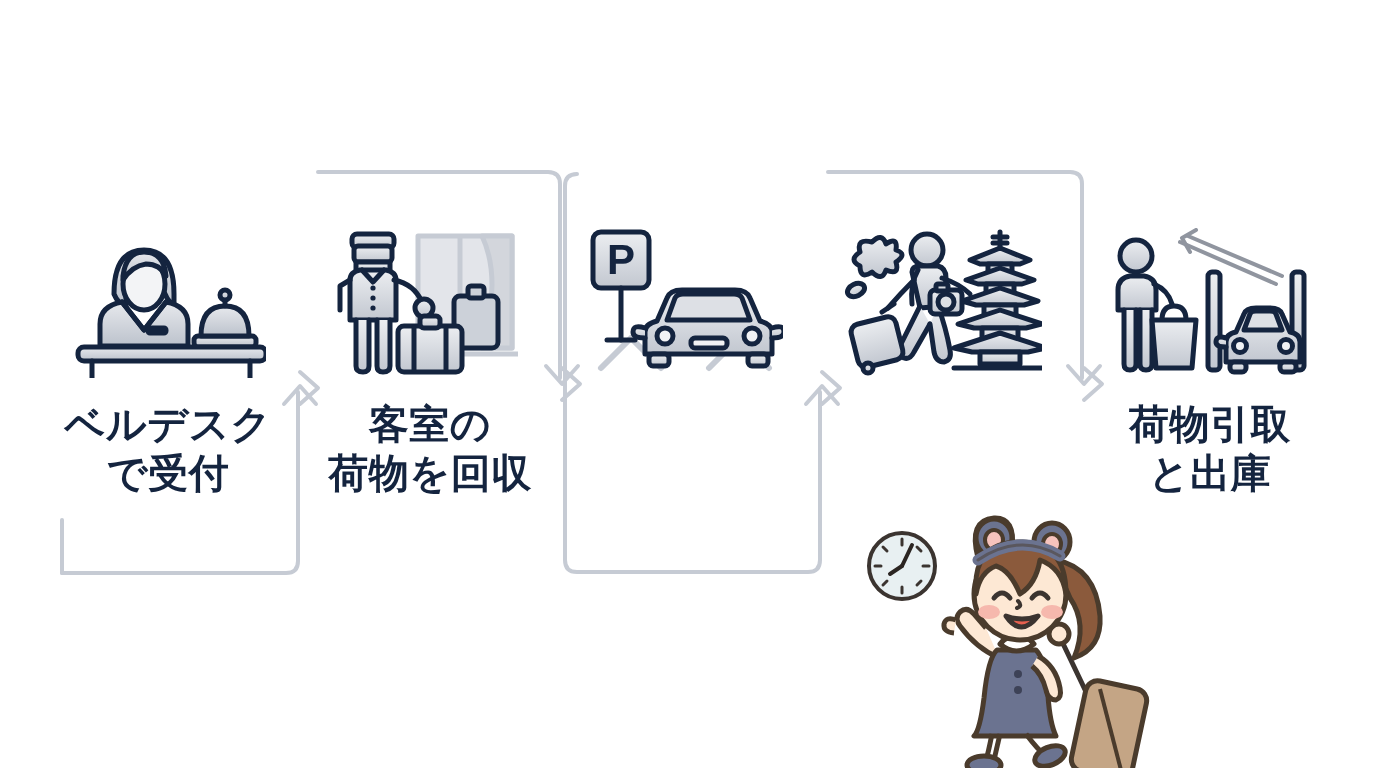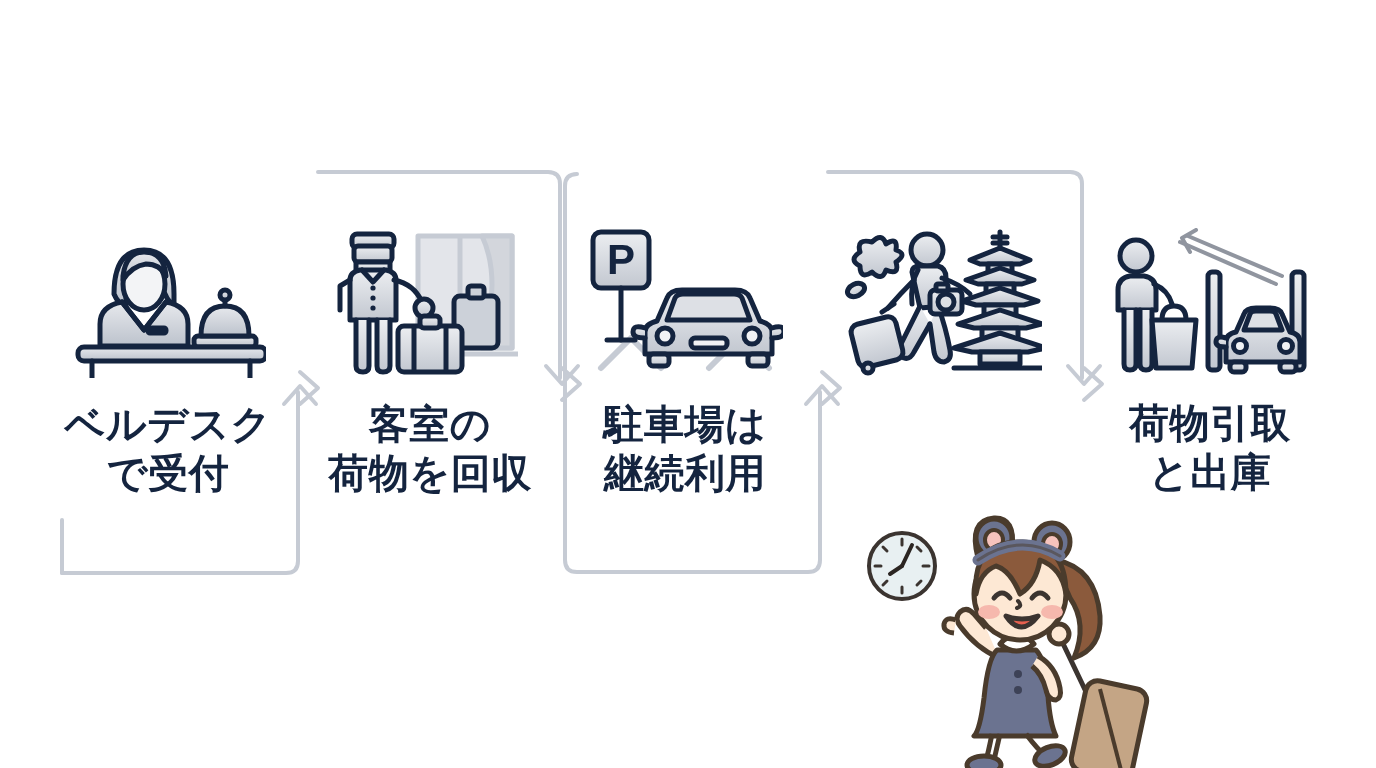--- a/index.html
+++ b/index.html
@@ -33,21 +33,21 @@
     color:#14243f;
     letter-spacing:0.5px;
     white-space:pre-line;
     text-shadow:0 1px 0 rgba(255,255,255,.6);
   }
 
   #step-0{ left:48px;  top:228px; }
   #step-1{ left:310px; top:228px; }
   #step-2{ left:565px; top:228px; }
   #step-3{ left:822px; top:228px; }
-  #step-4{ left:1090px;top:228px;font-family:Liberation Serif, serif; }
+  #step-4{ left:1090px;top:228px; }
 
   
   .mascot{ position:absolute; left:860px; top:498px; width:290px; height:275px; }
 </style>
 </head>
 <body>
 
 <div id="stage">
 
   <svg class="connector-layer" viewBox="0 0 1376 768" width="1376" height="768">
@@ -212,22 +212,20 @@
           <circle cx="78" cy="108" r="8" fill="#f1f2f4"></circle>
           <circle cx="165" cy="108" r="8" fill="#f1f2f4"></circle>
 
           <rect x="104" y="110" width="36" height="10" rx="4" fill="#f1f2f4"></rect>
 
           <rect x="62" y="126" width="20" height="12" rx="4"></rect>
           <rect x="161" y="126" width="20" height="12" rx="4"></rect>
         </g>
       </svg>
     </div>
-    <div class="step-label">駐車場は
-継続利用</div>
   </div>
 
   <div class="step" id="step-3">
     <div class="step-icon">
       <svg width="200" height="150" viewBox="0 0 200 150">
         <defs>
           <linearGradient id="g4" x1="0" y1="0" x2="0" y2="1">
             <stop offset="0" stop-color="#eceef1"></stop>
               <stop offset="1" stop-color="#c2c7d0"></stop>
           </linearGradient>

